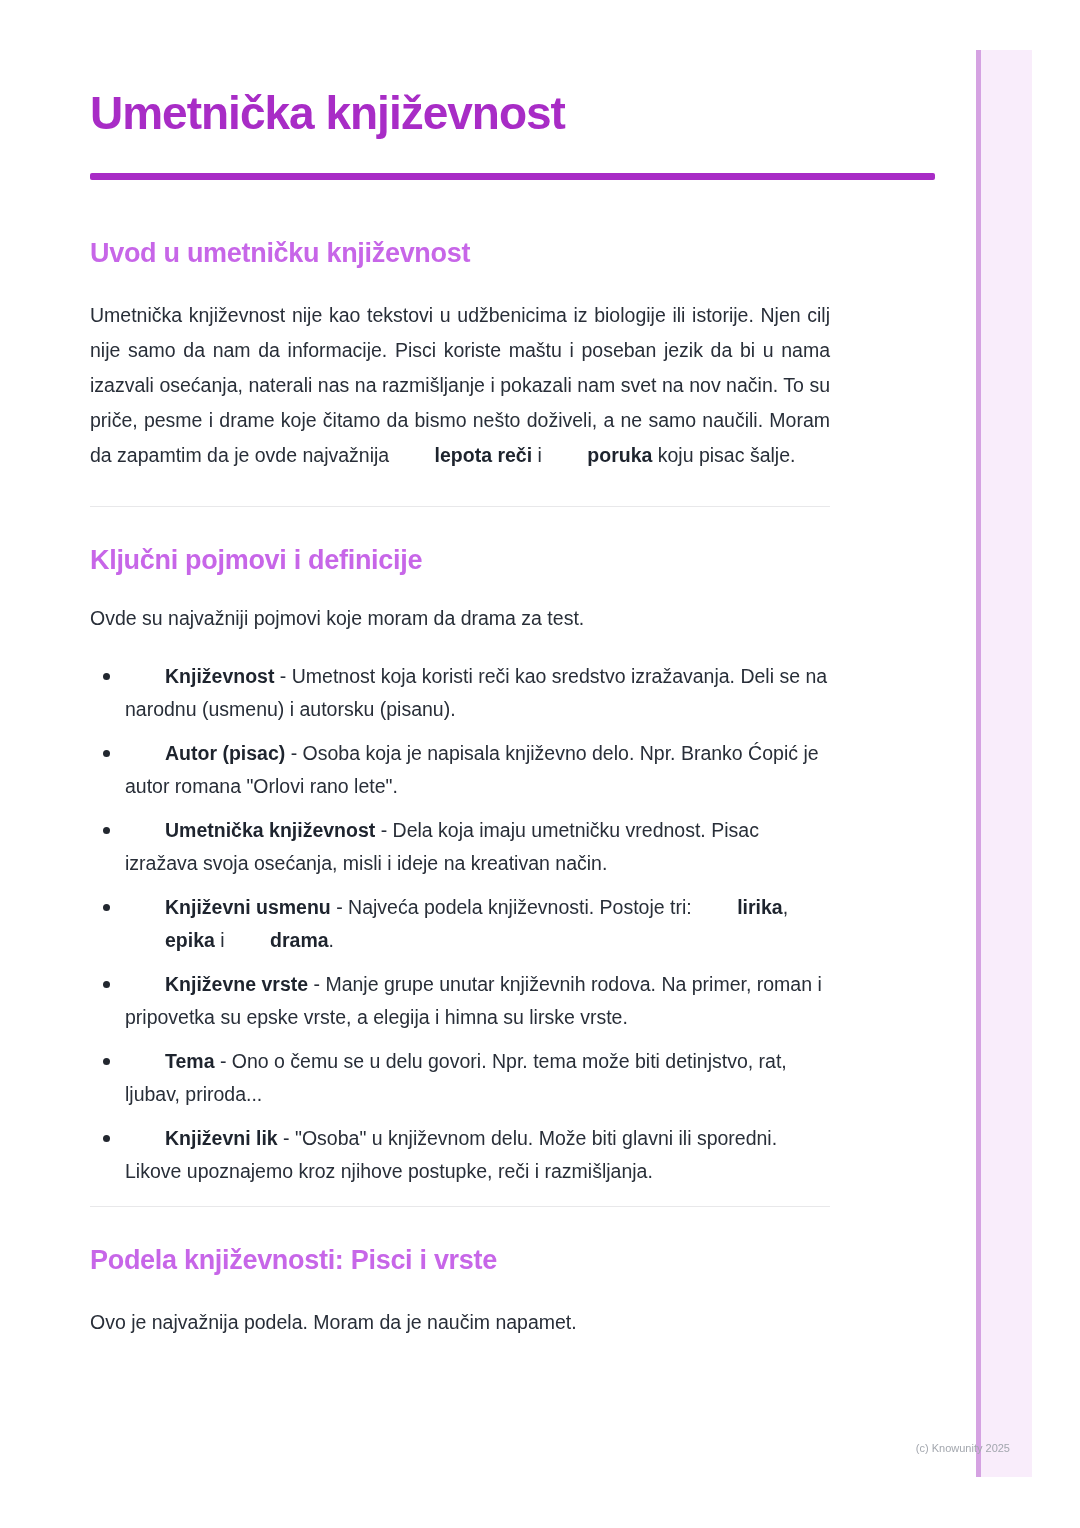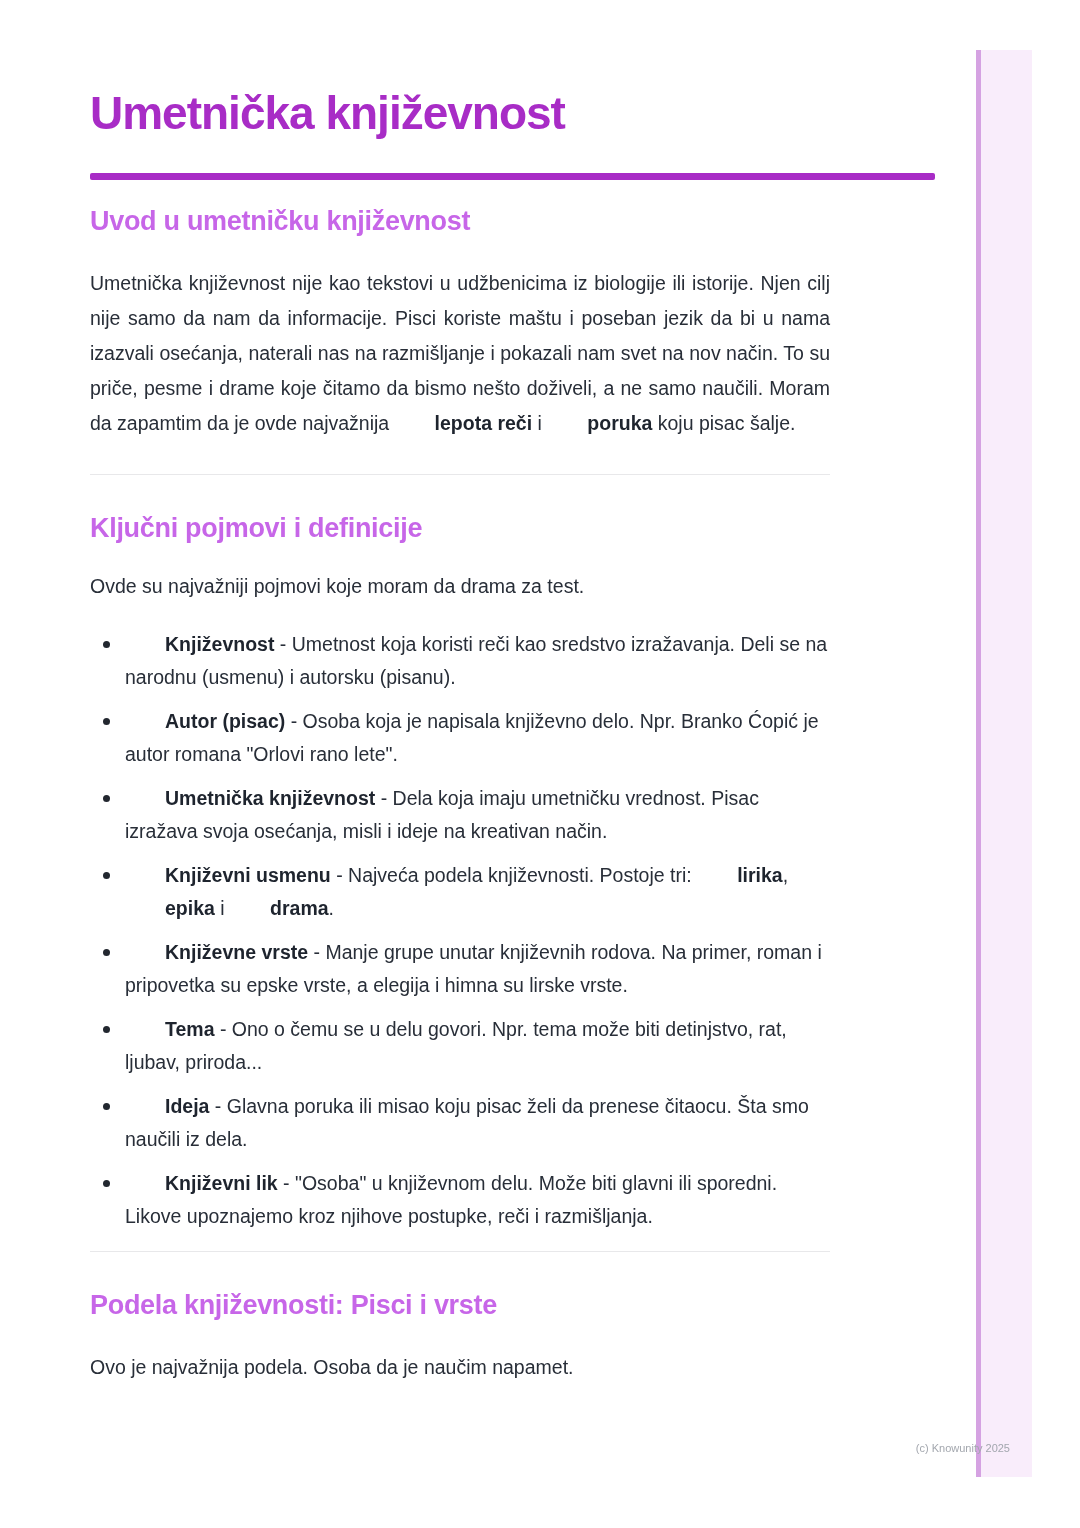--- a/index.html
+++ b/index.html
@@ -50,21 +50,21 @@
 
   h2.section-heading {
     margin: 36px 0 0 0;
     font-size: 27px;
     line-height: 34px;
     font-weight: bold;
     letter-spacing: -0.3px;
     color: #c766e8;
   }
   h2.section-heading.first {
-    margin-top: 24px;
+    margin-top: 56px;
   }
 
   p.para {
     margin: 28px 0 0 0;
     font-size: 19.5px;
     line-height: 35px;
     color: #282e38;
   }
   p.para.justified { text-align: justify; }
   p.para.intro-line { margin-top: 24px; }
@@ -128,23 +128,22 @@
 
   <h2 class="section-heading">Ključni pojmovi i definicije</h2>
   <p class="para intro-line">Ovde su najvažniji pojmovi koje moram da drama za test.</p>
   <ul class="terms-list">
       <li class="term-item"><b>Književnost</b><span> - Umetnost koja koristi reči kao sredstvo izražavanja. Deli se na narodnu (usmenu) i autorsku (pisanu).</span></li>
       <li class="term-item"><b>Autor (pisac)</b><span> - Osoba koja je napisala književno delo. Npr. Branko Ćopić je autor romana "Orlovi rano lete".</span></li>
       <li class="term-item"><b>Umetnička književnost</b><span> - Dela koja imaju umetničku vrednost. Pisac izražava svoja osećanja, misli i ideje na kreativan način.</span></li>
       <li class="term-item"><b>Književni usmenu</b><span> - Najveća podela književnosti. Postoje tri: </span><b>lirika</b><span>, </span><b>epika</b><span> i </span><b>drama</b><span>.</span></li>
       <li class="term-item"><b>Književne vrste</b><span> - Manje grupe unutar književnih rodova. Na primer, roman i pripovetka su epske vrste, a elegija i himna su lirske vrste.</span></li>
       <li class="term-item"><b>Tema</b><span> - Ono o čemu se u delu govori. Npr. tema može biti detinjstvo, rat, ljubav, priroda...</span></li>
-      <li class="term-item"><b>Ideja</b><span> - Glavna poruka ili misao koju pisac želi da prenese čitaocu. Šta smo naučili iz dela.</span></li>
       <li class="term-item"><b>Književni lik</b><span> - "Osoba" u književnom delu. Može biti glavni ili sporedni. Likove upoznajemo kroz njihove postupke, reči i razmišljanja.</span></li>
     </ul>
 
   <hr class="divider after-list">
 
   <h2 class="section-heading">Podela književnosti: Pisci i vrste</h2>
-  <p class="para">Ovo je najvažnija podela. Osoba da je naučim napamet.</p>
+  <p class="para">Ovo je najvažnija podela. Moram da je naučim napamet.</p>
 </div>
 
 <div class="copyright">(c) Knowunity 2025</div>
 
 </body></html>

